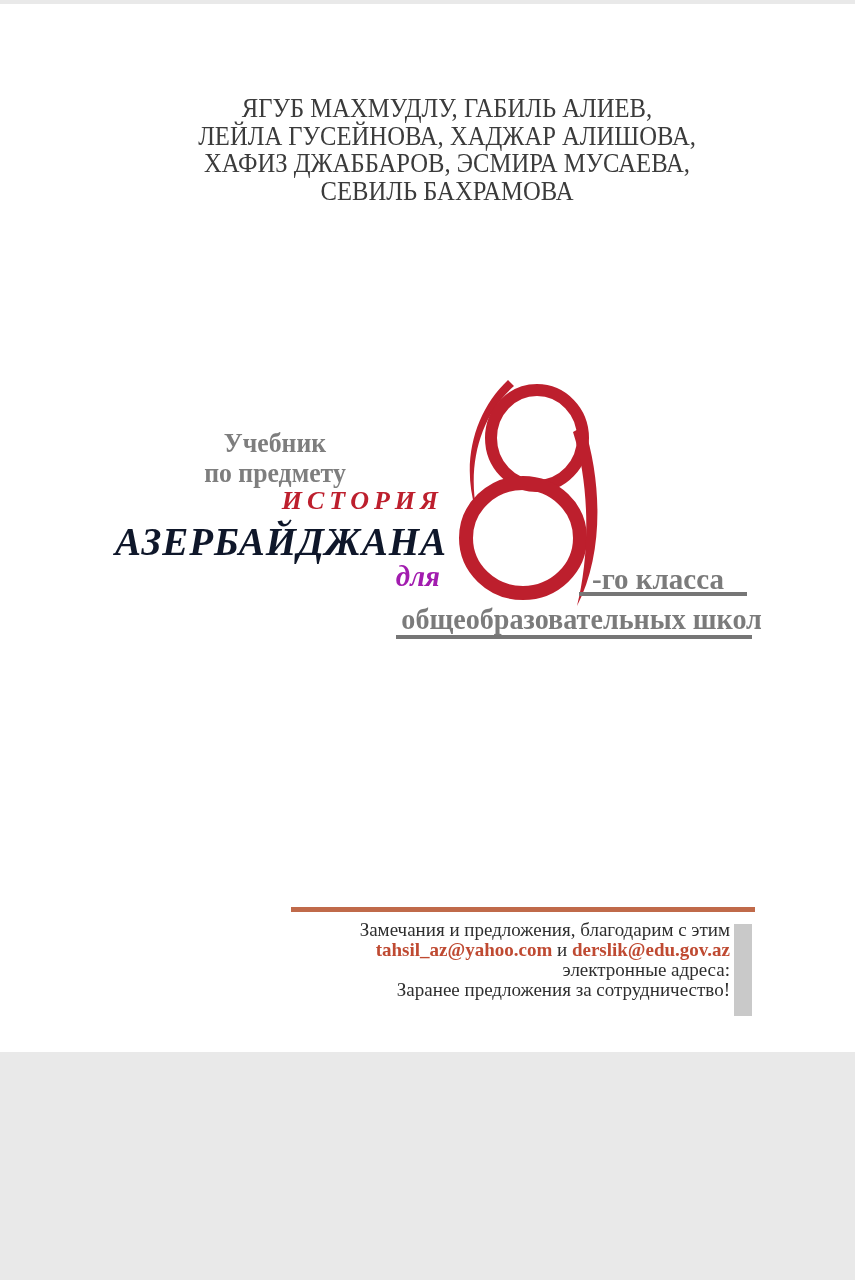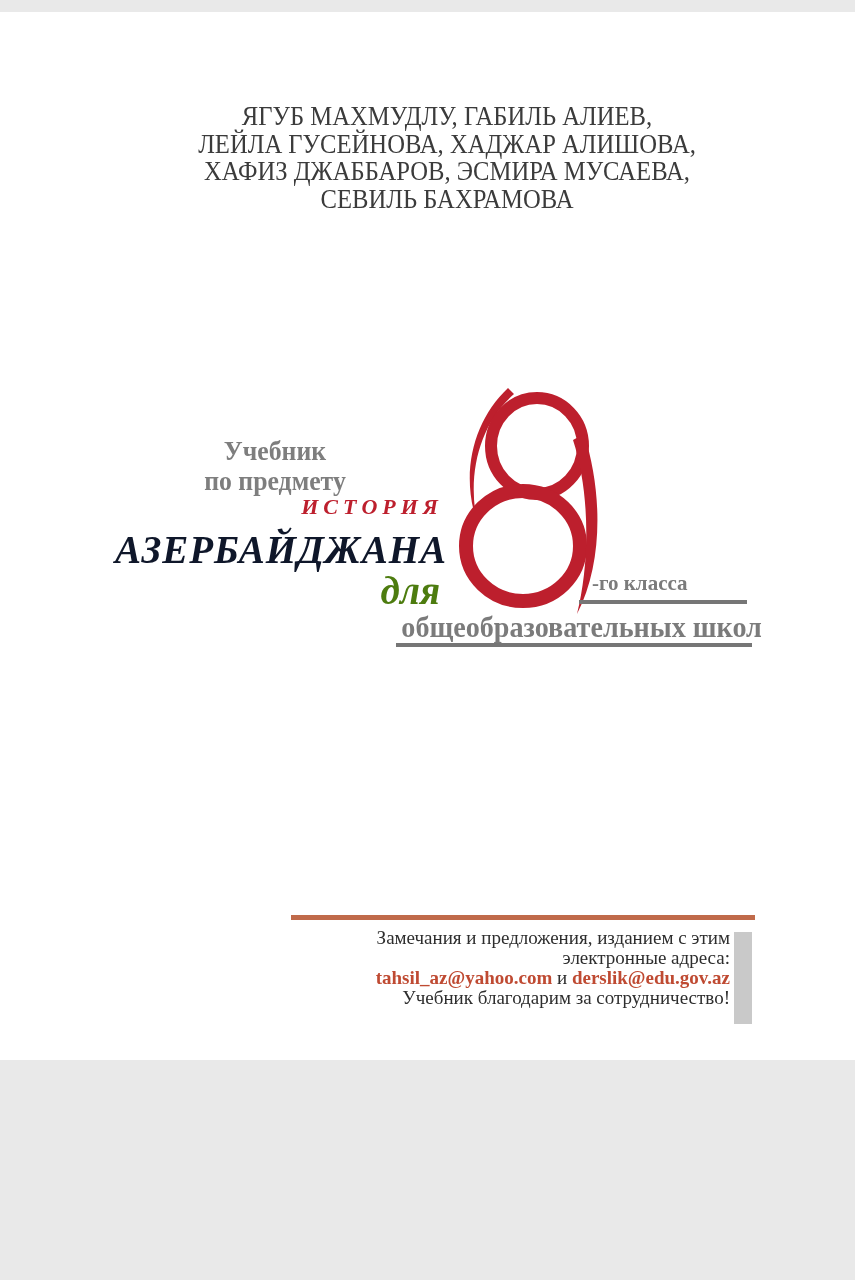--- a/index.html
+++ b/index.html
@@ -1,17 +1,17 @@
 <!DOCTYPE html>
 <html><head>
 <meta charset="utf-8">
 <style>
   html,body { margin:0; padding:0; background:#e9e9e9; }
   .page {
-    position:relative; width:855px; height:1048px; margin:12px auto;
+    position:relative; width:855px; height:1048px; margin:4px auto;
     background:#ffffff; overflow:hidden;
     font-family:"Liberation Serif", serif;
   }
   
   .authors {
     position:absolute; top:90px; left:39px; width:816px;
     text-align:center; color:#3b3b3b;
     font-size:28px; line-height:27.5px; font-weight:400;
     transform:scaleX(0.88); transform-origin:50% 0;
     white-space:nowrap;
@@ -21,41 +21,41 @@
     position:absolute; top:424px; left:155px; width:240px;
     text-align:center; color:#7e7e7e; font-weight:700;
     font-size:28px; line-height:30px;
     transform:scaleX(0.92); transform-origin:50% 0;
     white-space:nowrap;
   }
   
   .title-line1 {
     position:absolute; top:482px; right:412px;
     color:#bd1f2d; font-weight:700; font-style:italic;
-    font-size:22px; letter-spacing:5px; white-space:nowrap;
+    font-size:26px; letter-spacing:5px; white-space:nowrap;
   }
   .title-line2 {
     position:absolute; top:515px; right:408px;
     color:#0f172a; font-weight:700; font-style:italic;
     font-size:39px; letter-spacing:1px; white-space:nowrap;
   }
   
   .for-word {
     position:absolute; top:556px; right:415px;
-    color:#4d7c0f; font-weight:700; font-style:italic;
-    font-size:39px; white-space:nowrap;
+    color:#a21caf; font-weight:700; font-style:italic;
+    font-size:29px; white-space:nowrap;
   }
   .numeral8 { position:absolute; left:441px; top:368px; width:182px; height:254px; }
   .sr-only {
     position:absolute; width:1px; height:1px; overflow:hidden;
     clip:rect(0 0 0 0); white-space:nowrap;
   }
   .grade-suffix {
     position:absolute; top:559px; left:592px;
-    color:#7b7b7b; font-weight:700; font-size:21px; white-space:nowrap;
+    color:#7b7b7b; font-weight:700; font-size:29px; white-space:nowrap;
   }
   .underline-1 {
     position:absolute; top:588px; left:579px; width:168px; height:4px;
     background:#767676;
   }
   .audience {
     position:absolute; top:599px; left:396px; width:356px;
     text-align:center; color:#7b7b7b; font-weight:700;
     font-size:29px; white-space:nowrap;
     transform:scaleX(0.97); transform-origin:50% 0;
@@ -113,24 +113,24 @@
   <span class="sr-only">8</span>
 
   <div class="for-word">для</div>
   <div class="grade-suffix">-го класса</div>
   <div class="underline-1"></div>
   <div class="audience">общеобразовательных школ</div>
   <div class="underline-2"></div>
 
   <div class="note-rule"></div>
   <div class="note-text">
-    <div>Замечания и предложения, изданием с этим</div>
+    <div>Замечания и предложения, благодарим с этим</div>
+    <div><a class="email">tahsil_az@yahoo.com</a> <span>и</span> <a class="email">derslik@edu.gov.az</a></div>
     <div>электронные адреса:</div>
-    <div><a class="email">tahsil_az@yahoo.com</a> <span>и</span> <a class="email">derslik@edu.gov.az</a></div>
-    <div>Учебник благодарим за сотрудничество!</div>
+    <div>Заранее предложения за сотрудничество!</div>
   </div>
   <div class="note-bar"></div>
 
   <svg class="logo" viewBox="0 0 91 78">
     <rect x="1" y="8" width="59" height="69" fill="#ffffff" stroke="#9a9a9a" stroke-width="1.5"></rect>
     <rect x="31" y="0" width="60" height="67" rx="3" fill="#1d3765"></rect>
     <g>
       <polygon points="86,2 90,29 60,49 48,34" fill="#d2a56a"></polygon>
       <circle cx="68" cy="24" r="4.2" fill="#132a52"></circle>
       <path d="M65,29 L57,43" stroke="#132a52" stroke-width="1.6" fill="none"></path>

